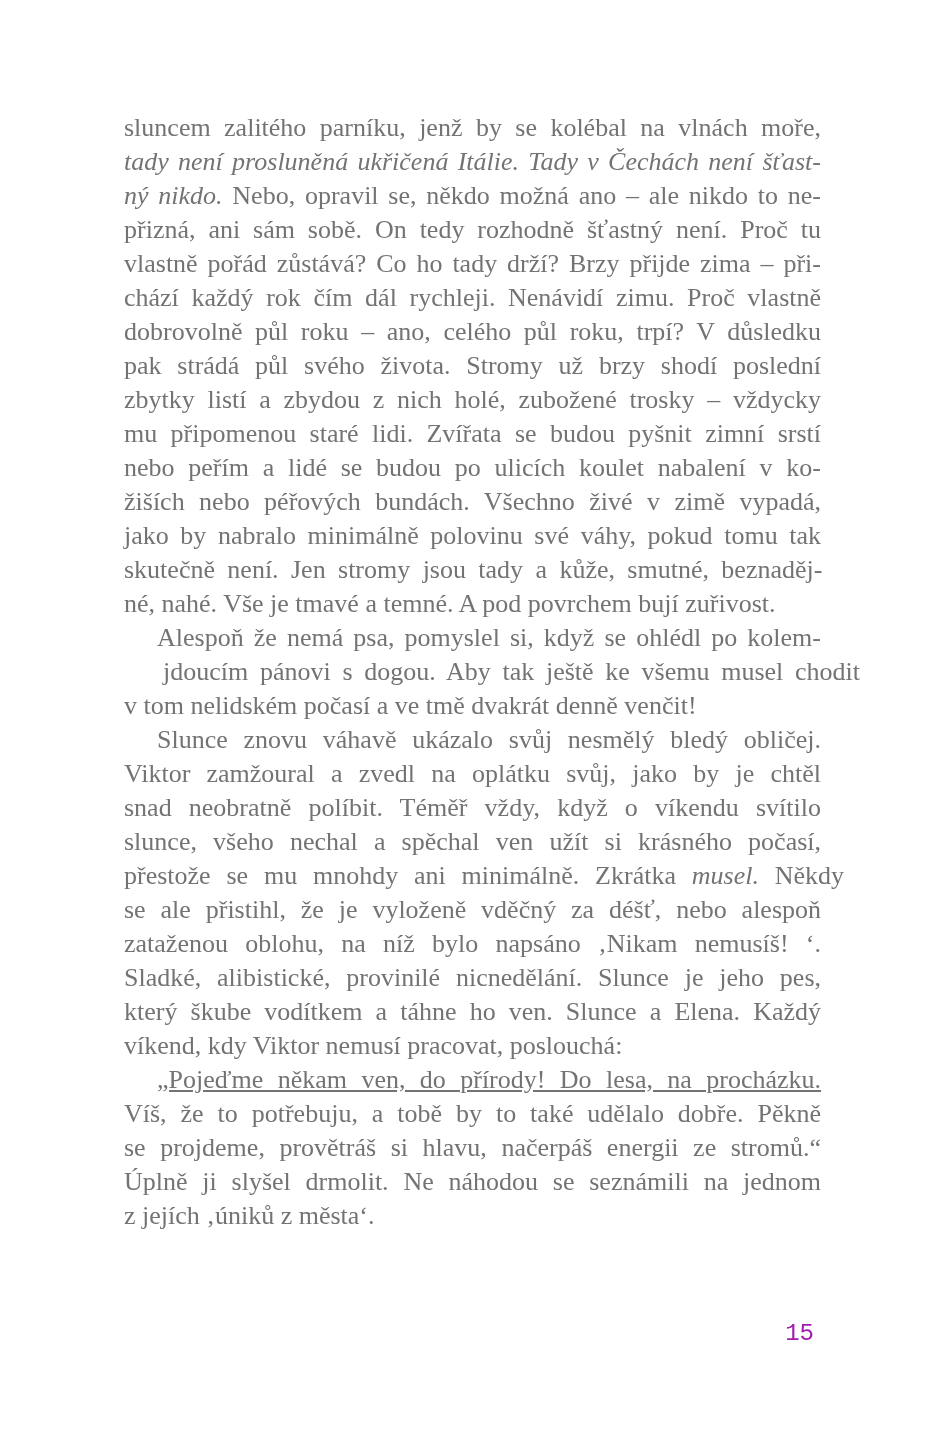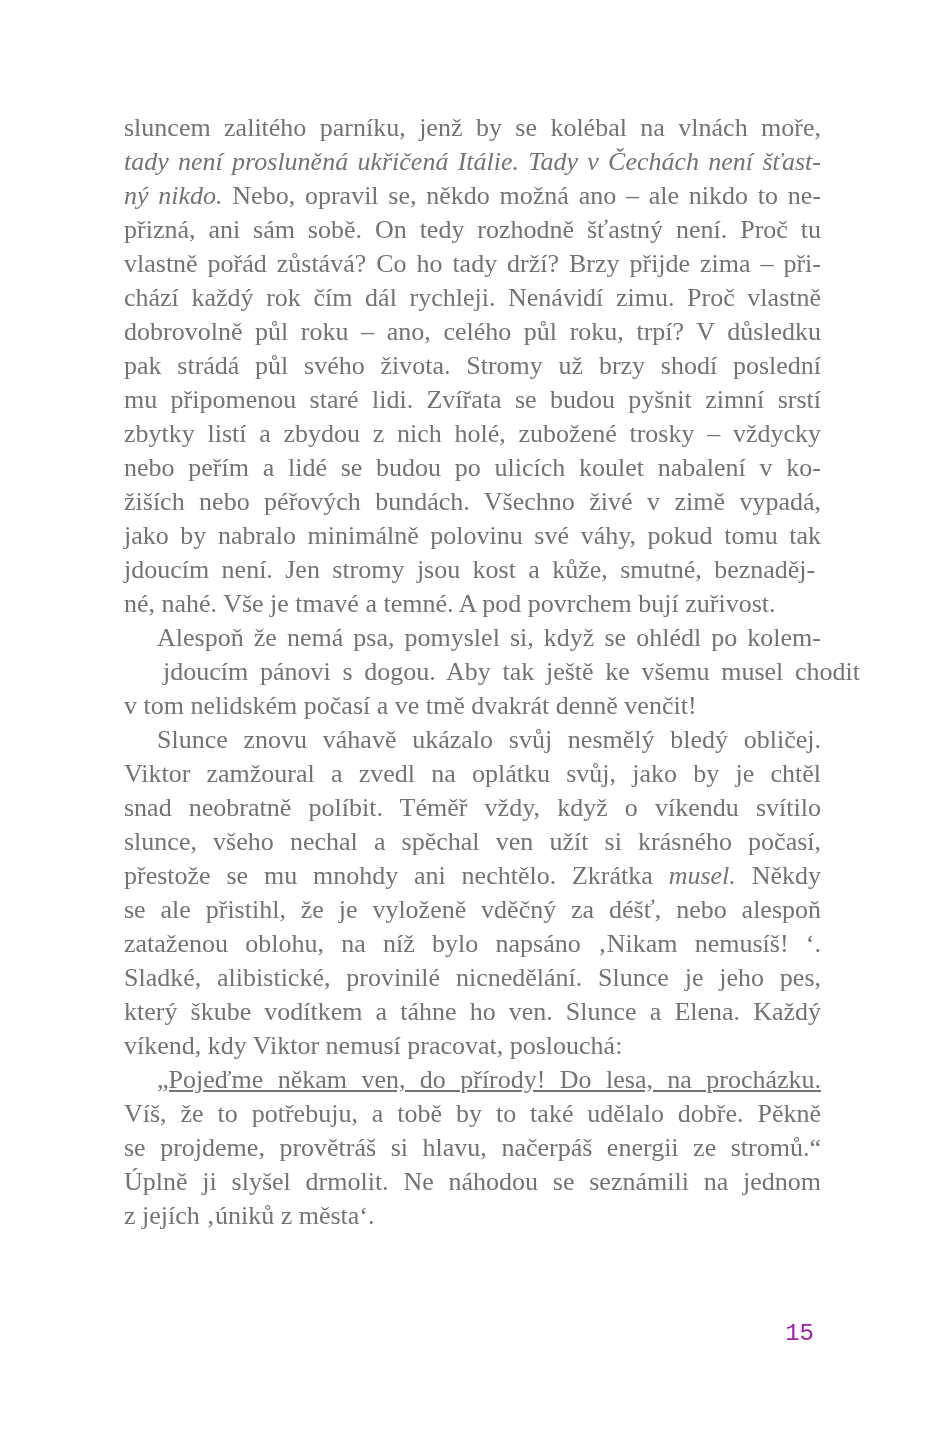--- a/index.html
+++ b/index.html
@@ -62,35 +62,35 @@
 <div class="page">
   <div class="text-block" style="color: #737373;">
       <div class="line j" style="word-spacing: 6.93px;"><span><span class="seg-roman">sluncem zalitého parníku, jenž by se kolébal na vlnách moře,</span></span></div>
       <div class="line j" style="word-spacing: 2.79px;"><span><span class="seg-italic">tady není prosluněná ukřičená Itálie. Tady v Čechách není šťast-</span></span></div>
       <div class="line j" style="word-spacing: 3.27px;"><span><span class="seg-italic">ný nikdo. </span><span class="seg-roman">Nebo, opravil se, někdo možná ano – ale nikdo to ne-</span></span></div>
       <div class="line j" style="word-spacing: 6.42px;"><span><span class="seg-roman">přizná, ani sám sobě. On tedy rozhodně šťastný není. Proč tu</span></span></div>
       <div class="line j" style="word-spacing: 3.44px;"><span><span class="seg-roman">vlastně pořád zůstává? Co ho tady drží? Brzy přijde zima – při-</span></span></div>
       <div class="line j" style="word-spacing: 6.13px;"><span><span class="seg-roman">chází každý rok čím dál rychleji. Nenávidí zimu. Proč vlastně</span></span></div>
       <div class="line j" style="word-spacing: 6.11px;"><span><span class="seg-roman">dobrovolně půl roku – ano, celého půl roku, trpí? V důsledku</span></span></div>
       <div class="line j" style="word-spacing: 9.25px;"><span><span class="seg-roman">pak strádá půl svého života. Stromy už brzy shodí poslední</span></span></div>
+      <div class="line j" style="word-spacing: 6.23px;"><span><span class="seg-roman">zbytky listí a zbydou z nich holé, zubožené trosky – vždycky</span></span></div>
       <div class="line j" style="word-spacing: 6.84px;"><span><span class="seg-roman">mu připomenou staré lidi. Zvířata se budou pyšnit zimní srstí</span></span></div>
-      <div class="line j" style="word-spacing: 6.23px;"><span><span class="seg-roman">zbytky listí a zbydou z nich holé, zubožené trosky – vždycky</span></span></div>
       <div class="line j" style="word-spacing: 7.24px;"><span><span class="seg-roman">nebo peřím a lidé se budou po ulicích koulet nabalení v ko-</span></span></div>
       <div class="line j" style="word-spacing: 7.95px;"><span><span class="seg-roman">žiších nebo péřových bundách. Všechno živé v zimě vypadá,</span></span></div>
       <div class="line j" style="word-spacing: 5.1px;"><span><span class="seg-roman">jako by nabralo minimálně polovinu své váhy, pokud tomu tak</span></span></div>
-      <div class="line j" style="word-spacing: 5.88px;"><span><span class="seg-roman">jdoucím není. Jen stromy jsou kost a kůže, smutné, beznaděj-</span></span></div>
+      <div class="line j" style="word-spacing: 5.88px;"><span><span class="seg-roman">skutečně není. Jen stromy jsou tady a kůže, smutné, beznaděj-</span></span></div>
       <div class="line lastln"><span><span class="seg-roman">né, nahé. Vše je tmavé a temné. A pod povrchem bují zuřivost.</span></span></div>
       <div class="line ind j" style="word-spacing: 3.58px;"><span><span class="seg-roman">Alespoň že nemá psa, pomyslel si, když se ohlédl po kolem-</span></span></div>
       <div class="line j" style="word-spacing: 5.21px; margin-left: 39px;"><span><span class="seg-roman">jdoucím pánovi s dogou. Aby tak ještě ke všemu musel chodit</span></span></div>
       <div class="line lastln"><span><span class="seg-roman">v tom nelidském počasí a ve tmě dvakrát denně venčit!</span></span></div>
       <div class="line ind j" style="word-spacing: 9.25px;"><span><span class="seg-roman">Slunce znovu váhavě ukázalo svůj nesmělý bledý obličej.</span></span></div>
       <div class="line j" style="word-spacing: 9.71px;"><span><span class="seg-roman">Viktor zamžoural a zvedl na oplátku svůj, jako by je chtěl</span></span></div>
       <div class="line j" style="word-spacing: 10.67px;"><span><span class="seg-roman">snad neobratně políbit. Téměř vždy, když o víkendu svítilo</span></span></div>
       <div class="line j" style="word-spacing: 9.66px;"><span><span class="seg-roman">slunce, všeho nechal a spěchal ven užít si krásného počasí,</span></span></div>
-      <div class="line j" style="word-spacing: 9.32px;"><span><span class="seg-roman">přestože se mu mnohdy ani nechtělo. Zkrátka </span><span class="seg-italic">musel.</span><span class="seg-roman"> Někdy</span></span></div>
+      <div class="line j" style="word-spacing: 9.32px;"><span><span class="seg-roman">přestože se mu mnohdy ani minimálně. Zkrátka </span><span class="seg-italic">musel.</span><span class="seg-roman"> Někdy</span></span></div>
       <div class="line j" style="word-spacing: 8.38px;"><span><span class="seg-roman">se ale přistihl, že je vyloženě vděčný za déšť, nebo alespoň</span></span></div>
       <div class="line j" style="word-spacing: 10.77px;"><span><span class="seg-roman">zataženou oblohu, na níž bylo napsáno ‚Nikam nemusíš! ‘.</span></span></div>
       <div class="line j" style="word-spacing: 9.32px;"><span><span class="seg-roman">Sladké, alibistické, provinilé nicnedělání. Slunce je jeho pes,</span></span></div>
       <div class="line j" style="word-spacing: 6.6px;"><span><span class="seg-roman">který škube vodítkem a táhne ho ven. Slunce a Elena. Každý</span></span></div>
       <div class="line lastln"><span><span class="seg-roman">víkend, kdy Viktor nemusí pracovat, poslouchá:</span></span></div>
       <div class="line ind j" style="word-spacing: 7.89px; text-decoration: underline;"><span><span class="seg-roman">„Pojeďme někam ven, do přírody! Do lesa, na procházku.</span></span></div>
       <div class="line j" style="word-spacing: 7.44px;"><span><span class="seg-roman">Víš, že to potřebuju, a tobě by to také udělalo dobře. Pěkně</span></span></div>
       <div class="line j" style="word-spacing: 8.04px;"><span><span class="seg-roman">se projdeme, provětráš si hlavu, načerpáš energii ze stromů.“</span></span></div>
       <div class="line j" style="word-spacing: 8.28px;"><span><span class="seg-roman">Úplně ji slyšel drmolit. Ne náhodou se seznámili na jednom</span></span></div>
       <div class="line lastln"><span><span class="seg-roman">z jejích ‚úniků z města‘.</span></span></div>

